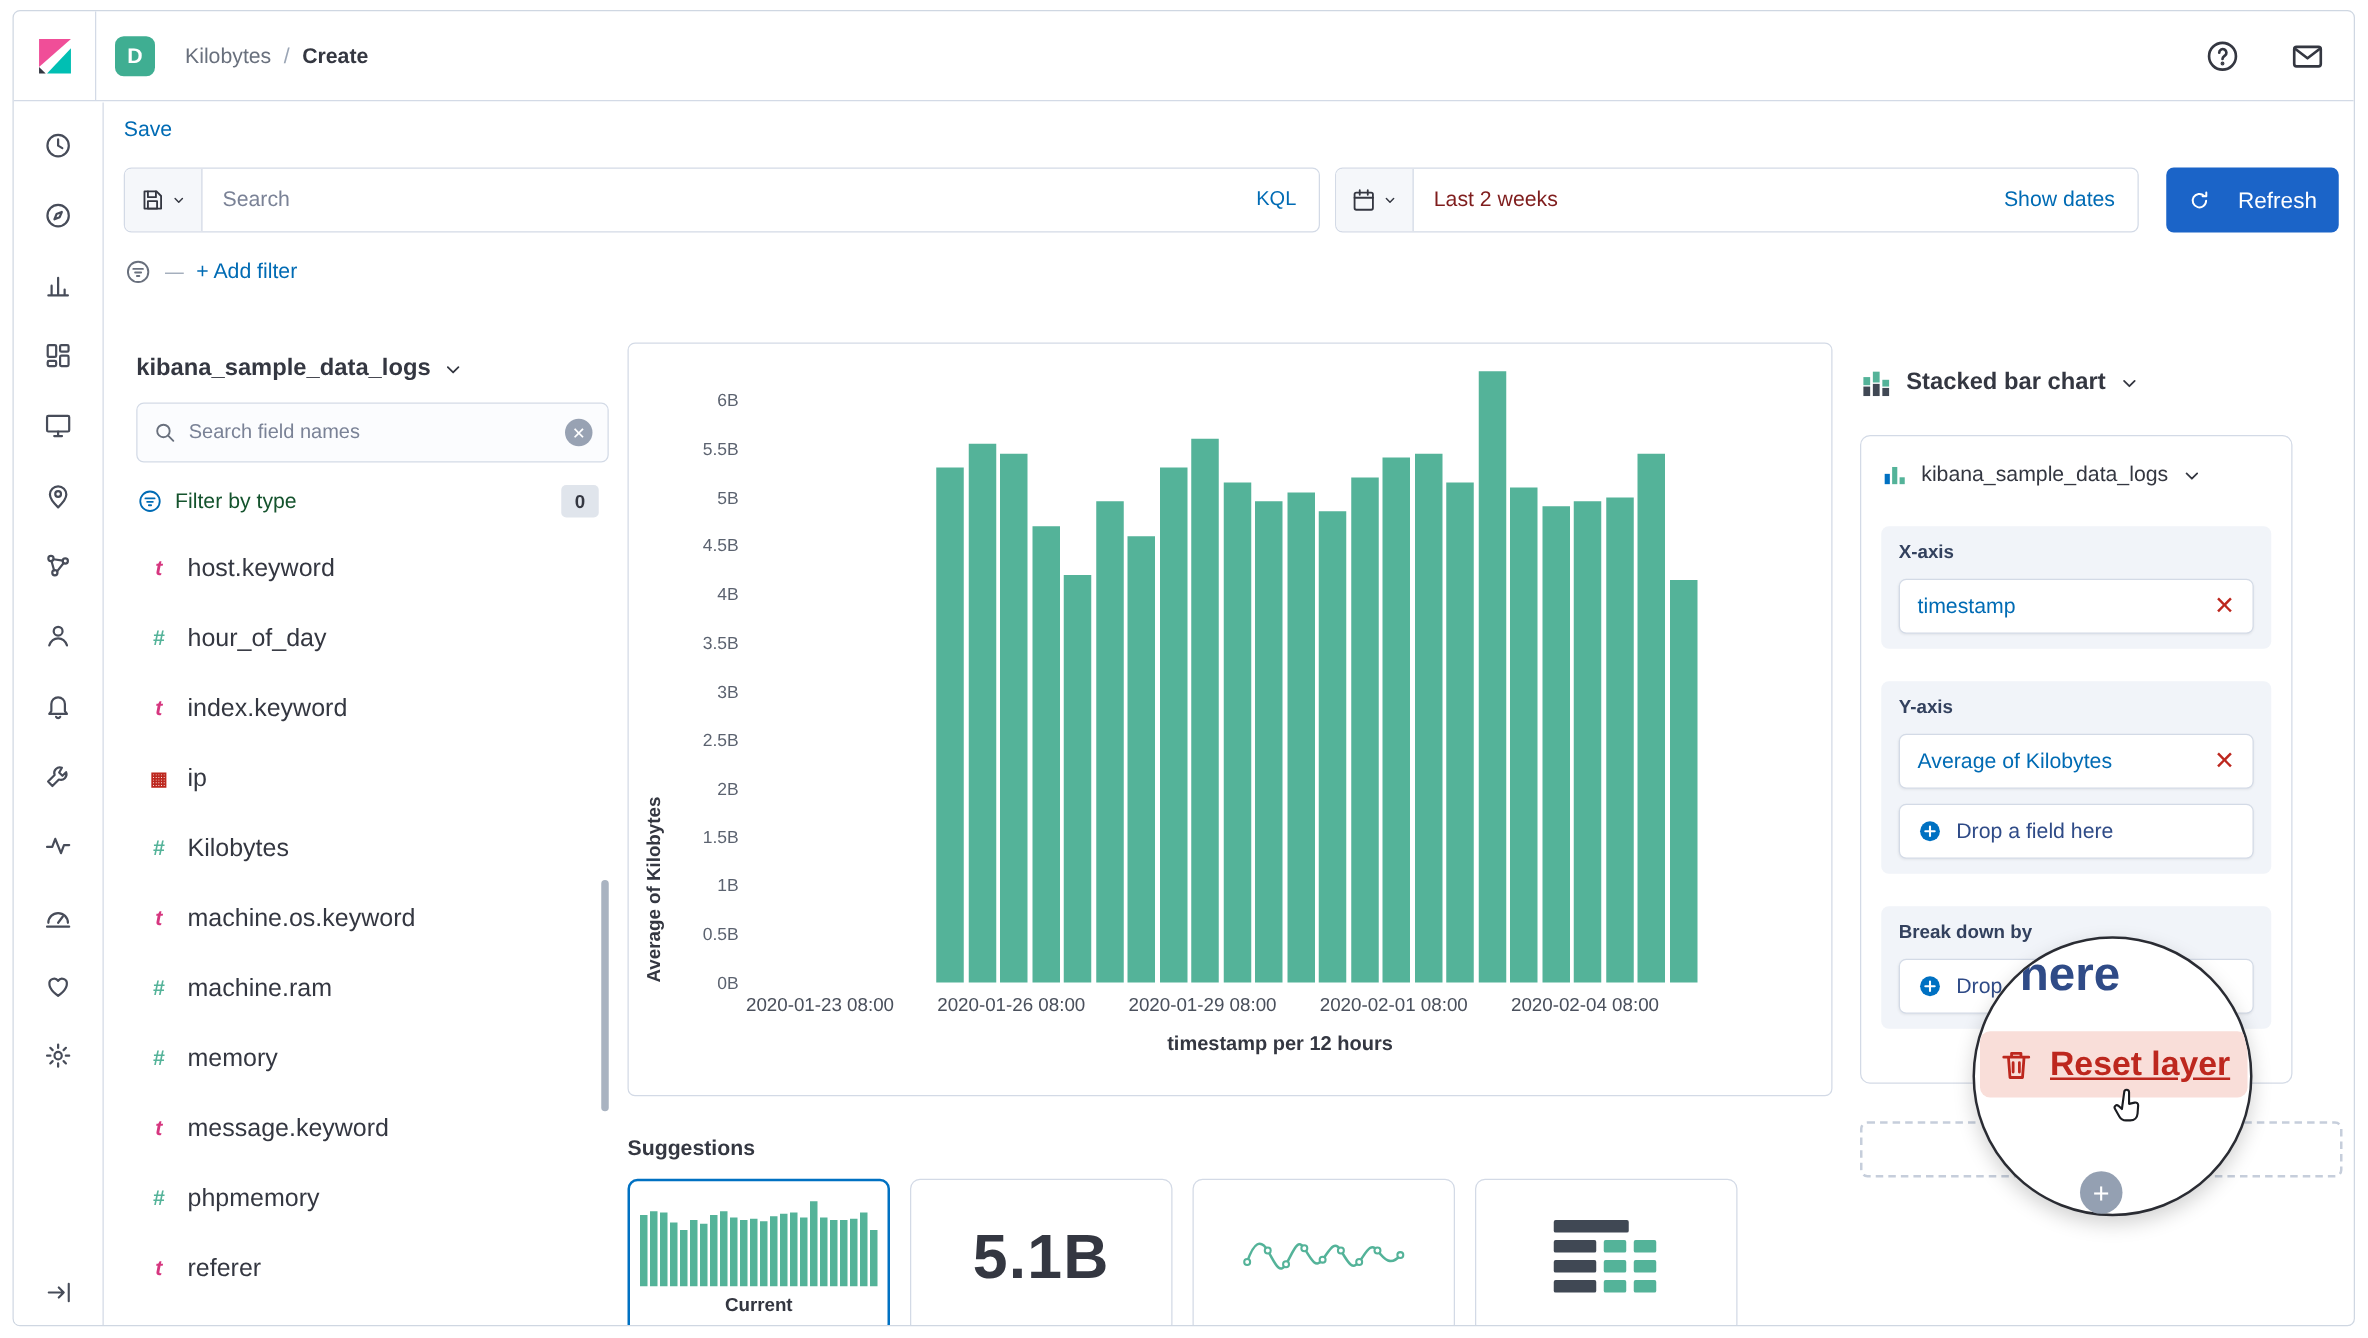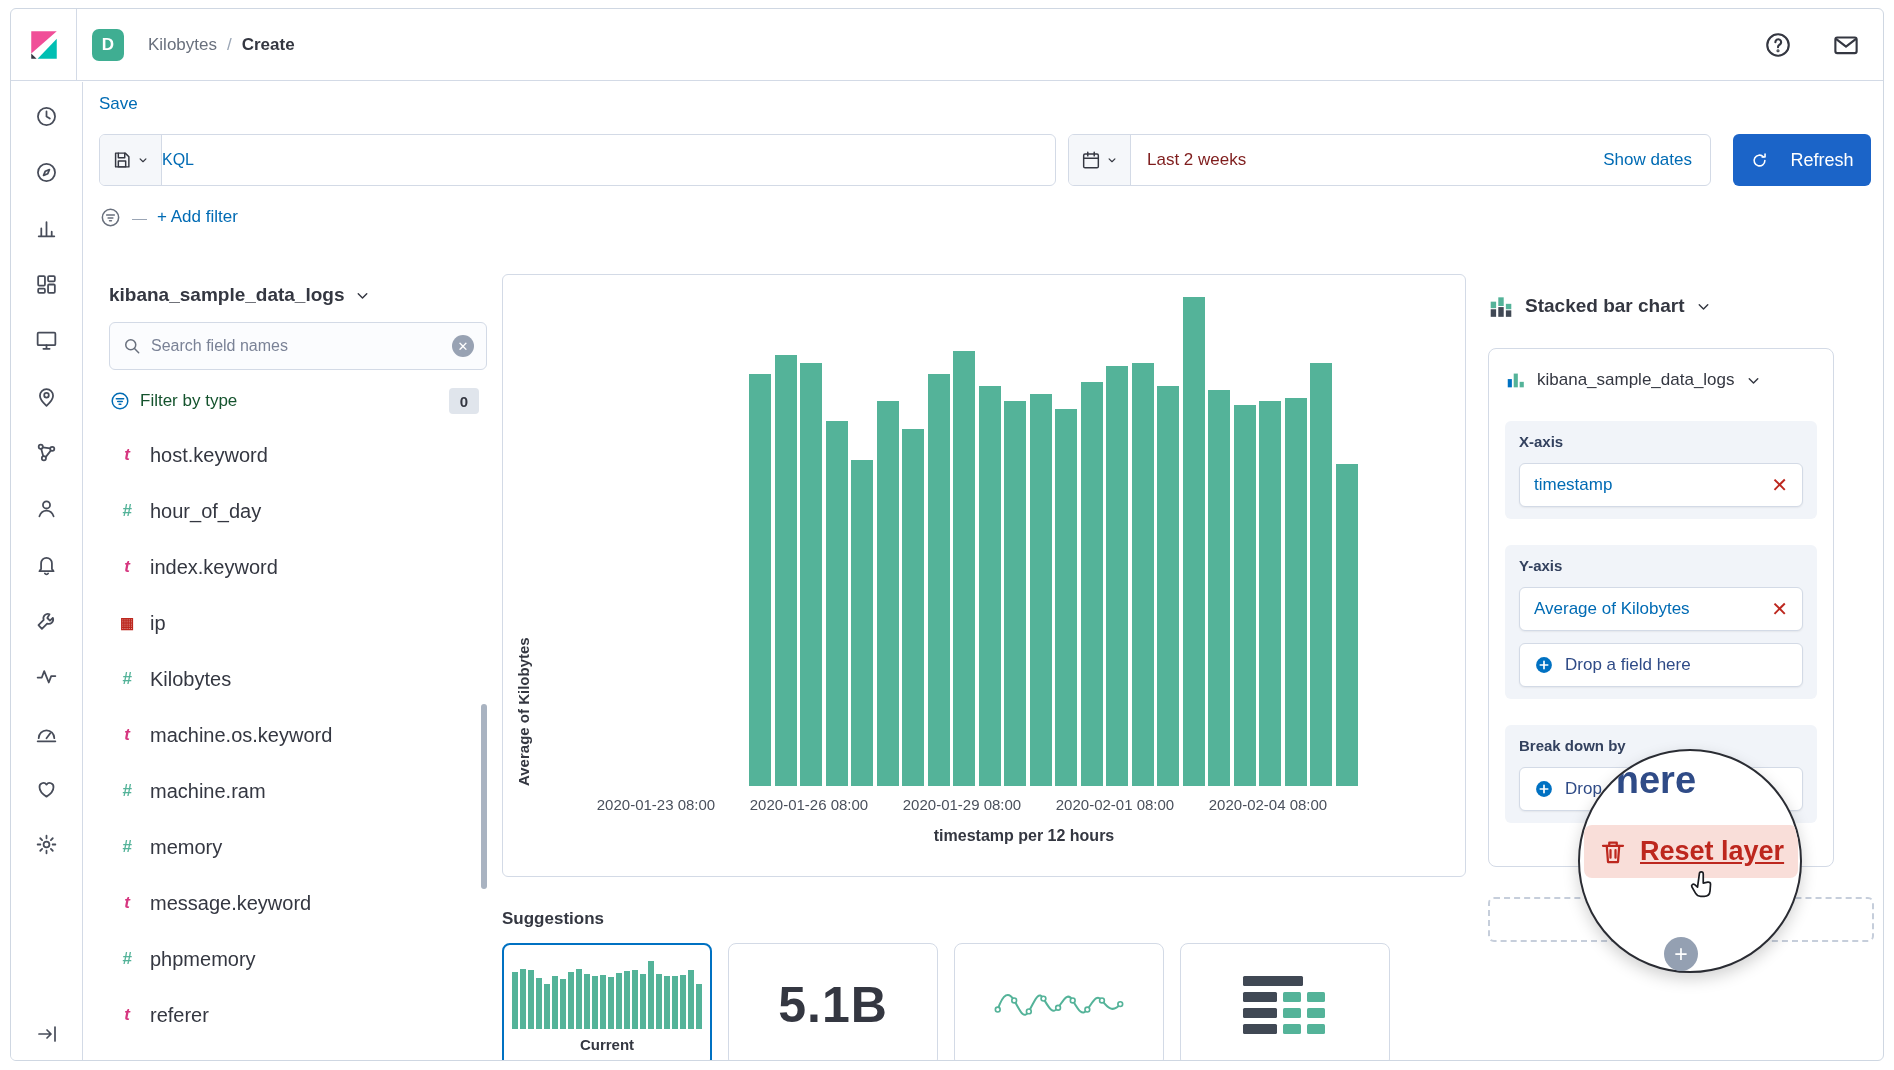--- a/index.html
+++ b/index.html
@@ -269,20 +269,21 @@
         <span class="prepend">
           <svg class="main-g" viewBox="0 0 24 24">
               <path d="M5 4.5h10.5L19.5 8.5V19.5H5z"></path>
               <path d="M8 4.5v5h7v-5"></path>
               <rect x="8" y="13" width="8" height="6.5"></rect>
             </svg>
           <svg class="chev" viewBox="0 0 24 24">
               <path d="M7 10l5 5 5-5"></path>
             </svg>
         </span>
+        <input class="search-input" type="text" placeholder="Search" style="">
         <span class="kql">KQL</span>
       </div>
       <div class="date-box">
         <span class="prepend">
           <svg class="main-g" viewBox="0 0 24 24">
               <rect x="4" y="5.5" width="16" height="15" rx="1.5"></rect>
               <path d="M4 10h16M8.5 3.5v4M15.5 3.5v4"></path>
             </svg>
           <svg class="chev" viewBox="0 0 24 24">
               <path d="M7 10l5 5 5-5"></path>
@@ -379,20 +380,35 @@
               <span class="f-icon f-string">t</span>
               <span class="f-name">referer</span>
             </div>
           </div>
         <div class="fp-scrollbar"></div>
       </aside>
 
       <section class="chart-col">
         <div class="chart-frame">
           <div class="y-axis-title">Average of Kilobytes</div>
+          <div class="y-ticks">
+              <div class="ytick" style="top: 44.8462px;">6B</div>
+              <div class="ytick" style="top: 83.6923px;">5.5B</div>
+              <div class="ytick" style="top: 122.538px;">5B</div>
+              <div class="ytick" style="top: 161.385px;">4.5B</div>
+              <div class="ytick" style="top: 200.231px;">4B</div>
+              <div class="ytick" style="top: 239.077px;">3.5B</div>
+              <div class="ytick" style="top: 277.923px;">3B</div>
+              <div class="ytick" style="top: 316.769px;">2.5B</div>
+              <div class="ytick" style="top: 355.615px;">2B</div>
+              <div class="ytick" style="top: 394.462px;">1.5B</div>
+              <div class="ytick" style="top: 433.308px;">1B</div>
+              <div class="ytick" style="top: 472.154px;">0.5B</div>
+              <div class="ytick" style="top: 511px;">0B</div>
+            </div>
           <div class="plot">
               <div class="bar" style="left: 150px; width: 22px; height: 411.769px;"></div>
               <div class="bar" style="left: 175.5px; width: 22px; height: 431.192px;"></div>
               <div class="bar" style="left: 201px; width: 22px; height: 423.423px;"></div>
               <div class="bar" style="left: 226.5px; width: 22px; height: 365.154px;"></div>
               <div class="bar" style="left: 252px; width: 22px; height: 326.308px;"></div>
               <div class="bar" style="left: 277.5px; width: 22px; height: 384.577px;"></div>
               <div class="bar" style="left: 303px; width: 22px; height: 357.385px;"></div>
               <div class="bar" style="left: 328.5px; width: 22px; height: 411.769px;"></div>
               <div class="bar" style="left: 354px; width: 22px; height: 435.077px;"></div>

